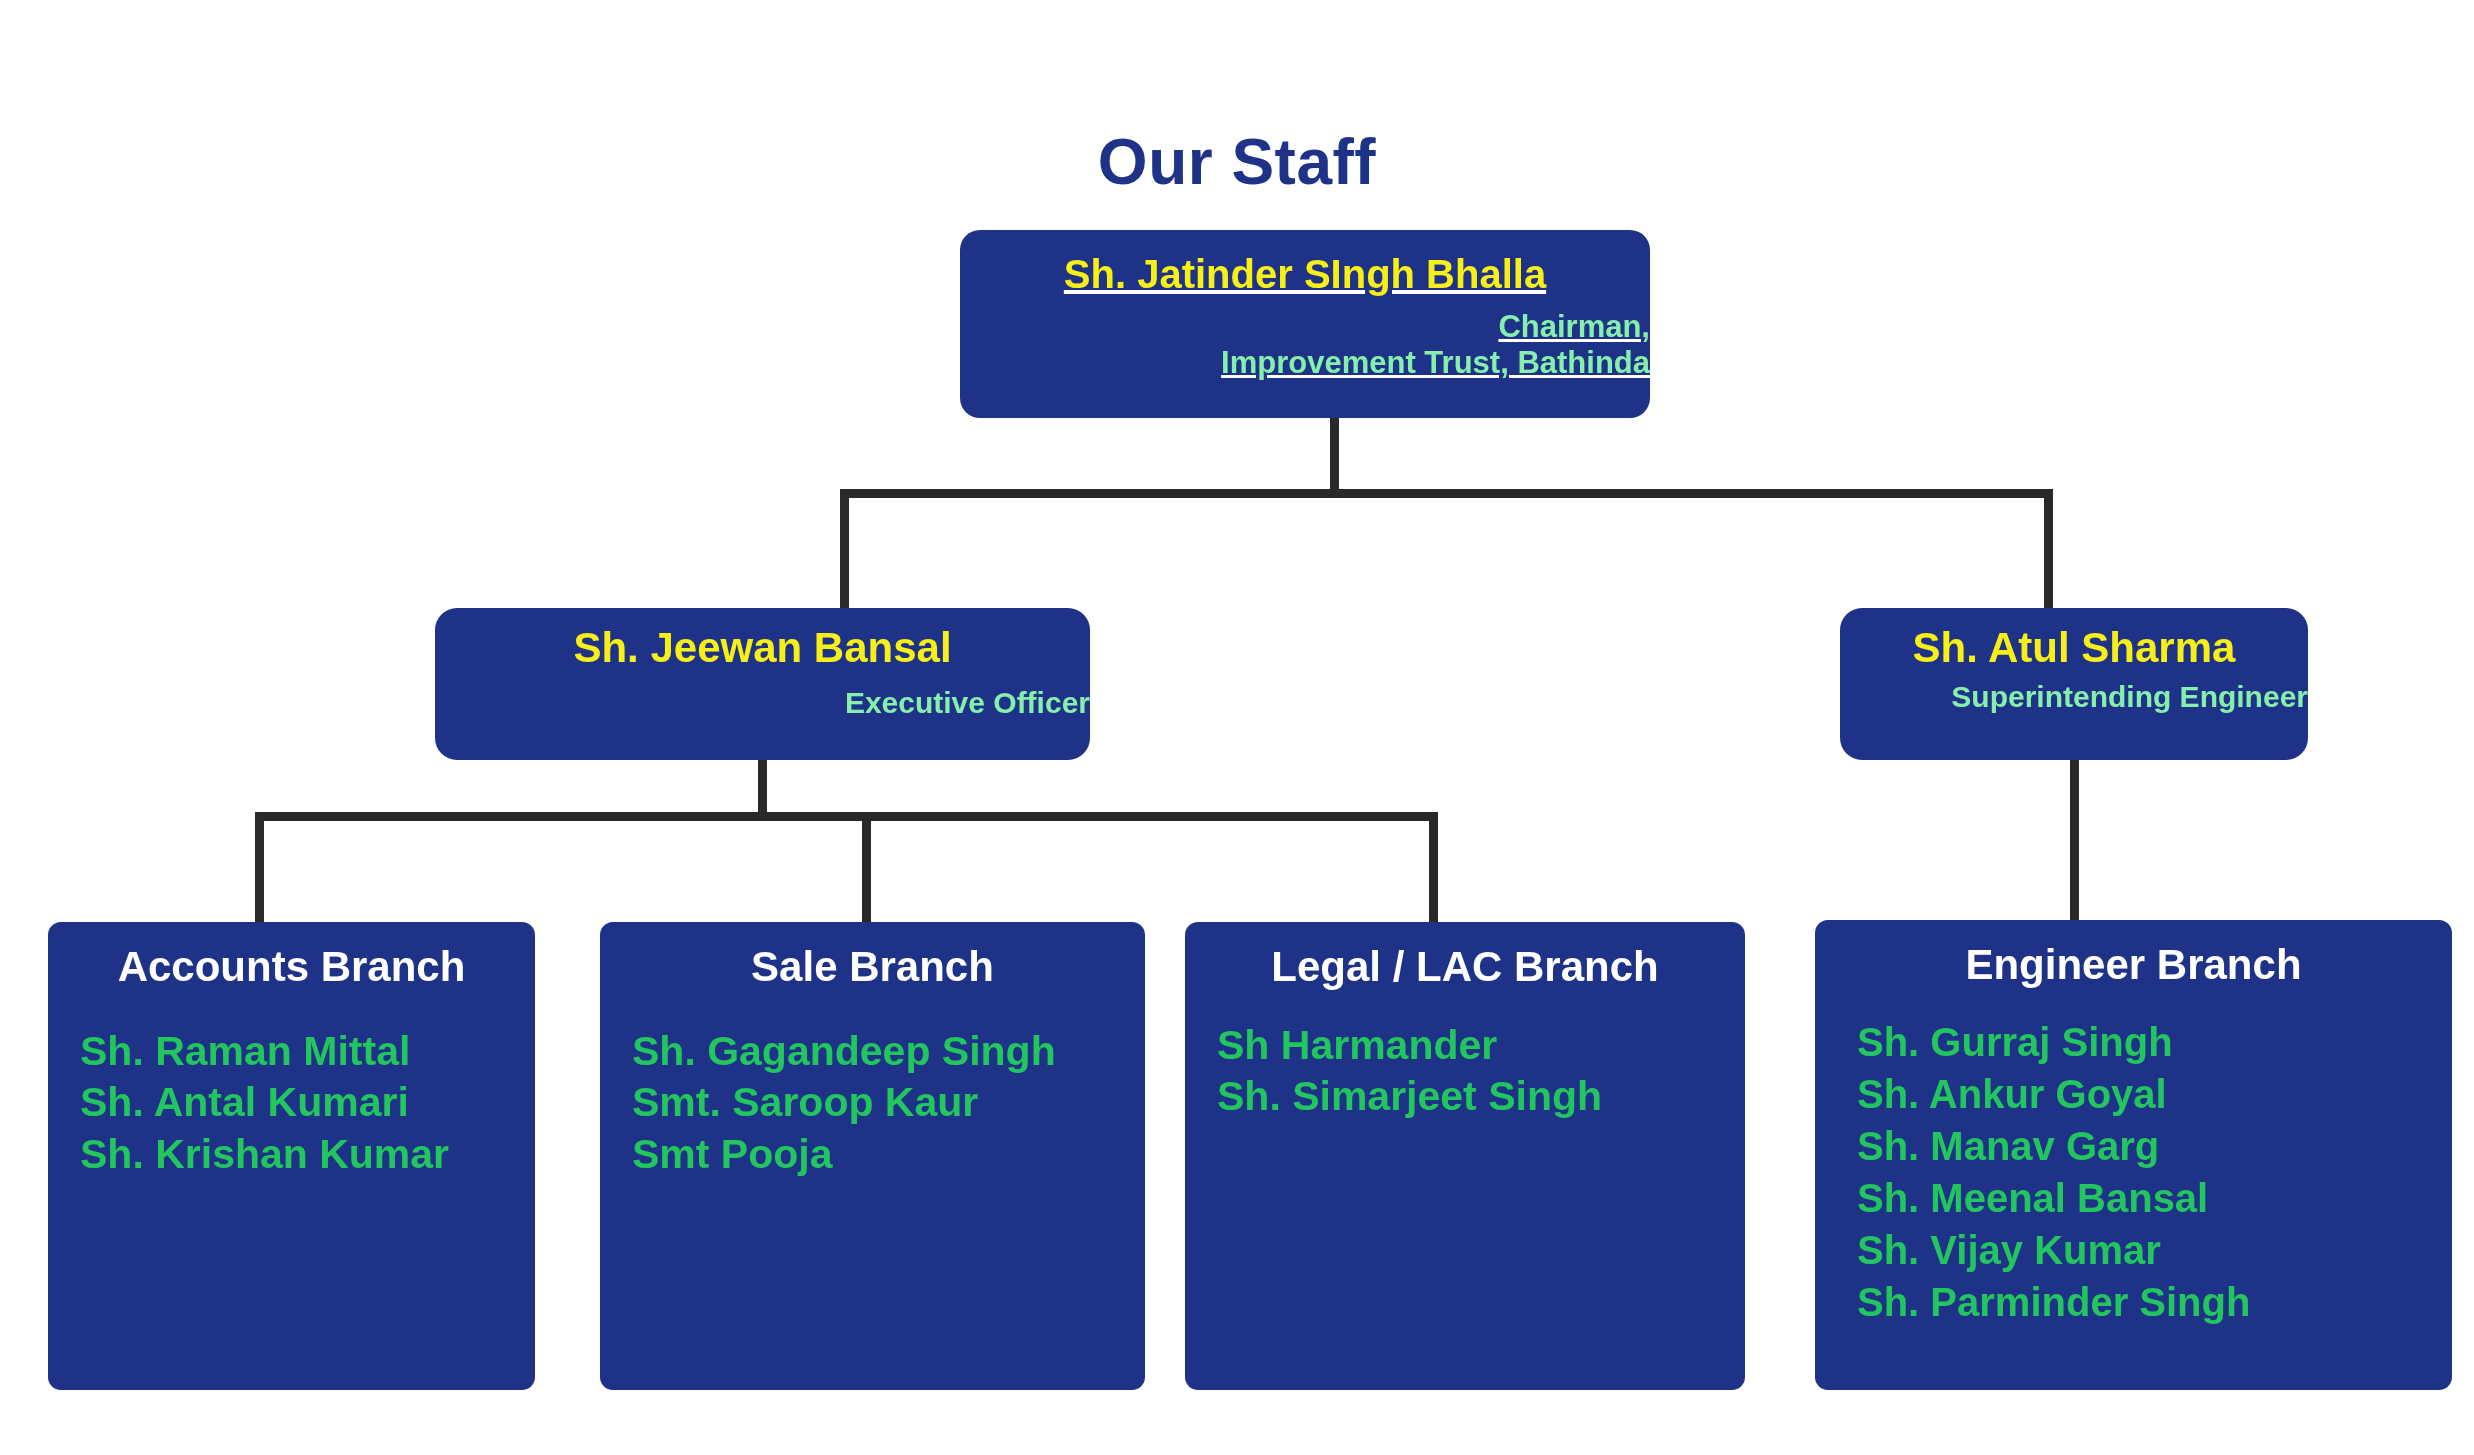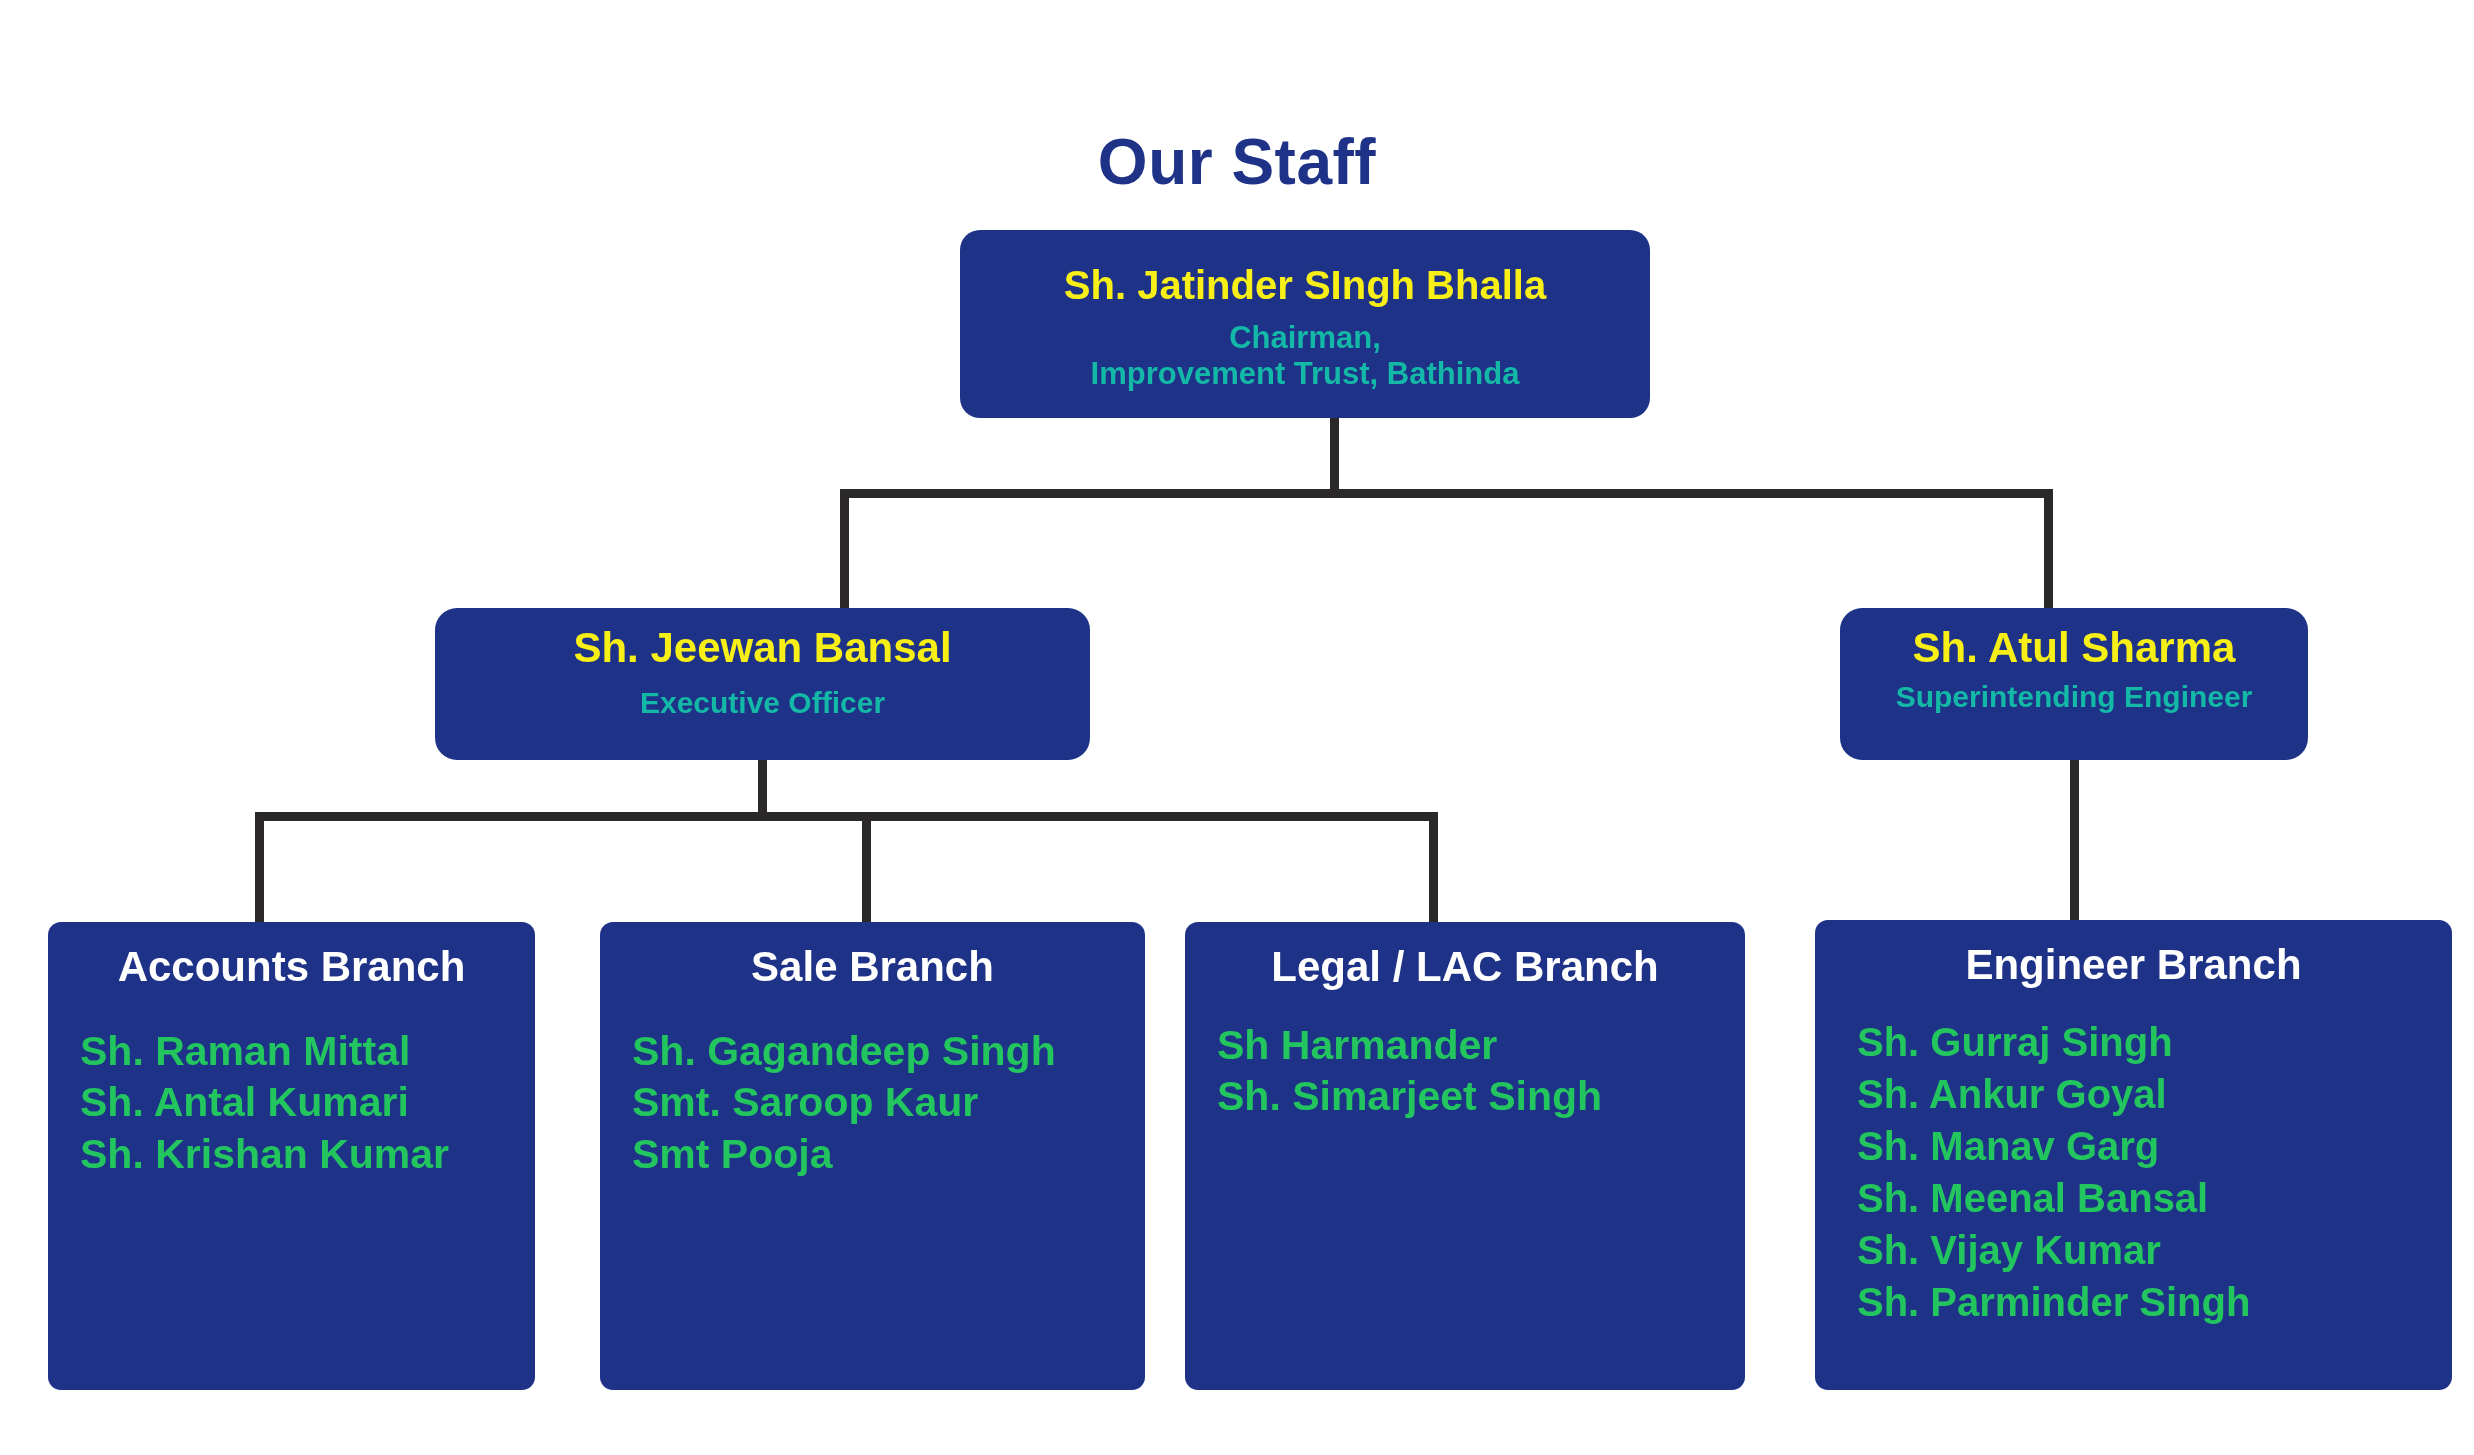--- a/index.html
+++ b/index.html
@@ -42,34 +42,35 @@
     box-sizing: border-box;
     color: #ffffff;
   }
   .node-title {
     color: #f7ef15;
     font-weight: bold;
     line-height: 1.12;
     text-align: center;
   }
   .node-sub {
-    color: #14b8a6;
+    color: #86efac;
     font-weight: bold;
     line-height: 1.18;
-    text-align: center;
+    text-align: right;
   }
 
   
   #node-chairman {
     left: 960px;
     top: 230px;
     width: 690px;
     height: 188px;
     border-radius: 20px;
-    padding-top: 33px;
+    padding-top: 22px;
+    text-decoration: underline;
   }
   #node-chairman .node-title { font-size: 40px; }
   #node-chairman .node-sub {
     font-size: 31px;
     margin-top: 12px;
     white-space: pre-line;
   }
 
   
   .node-lvl2 {

